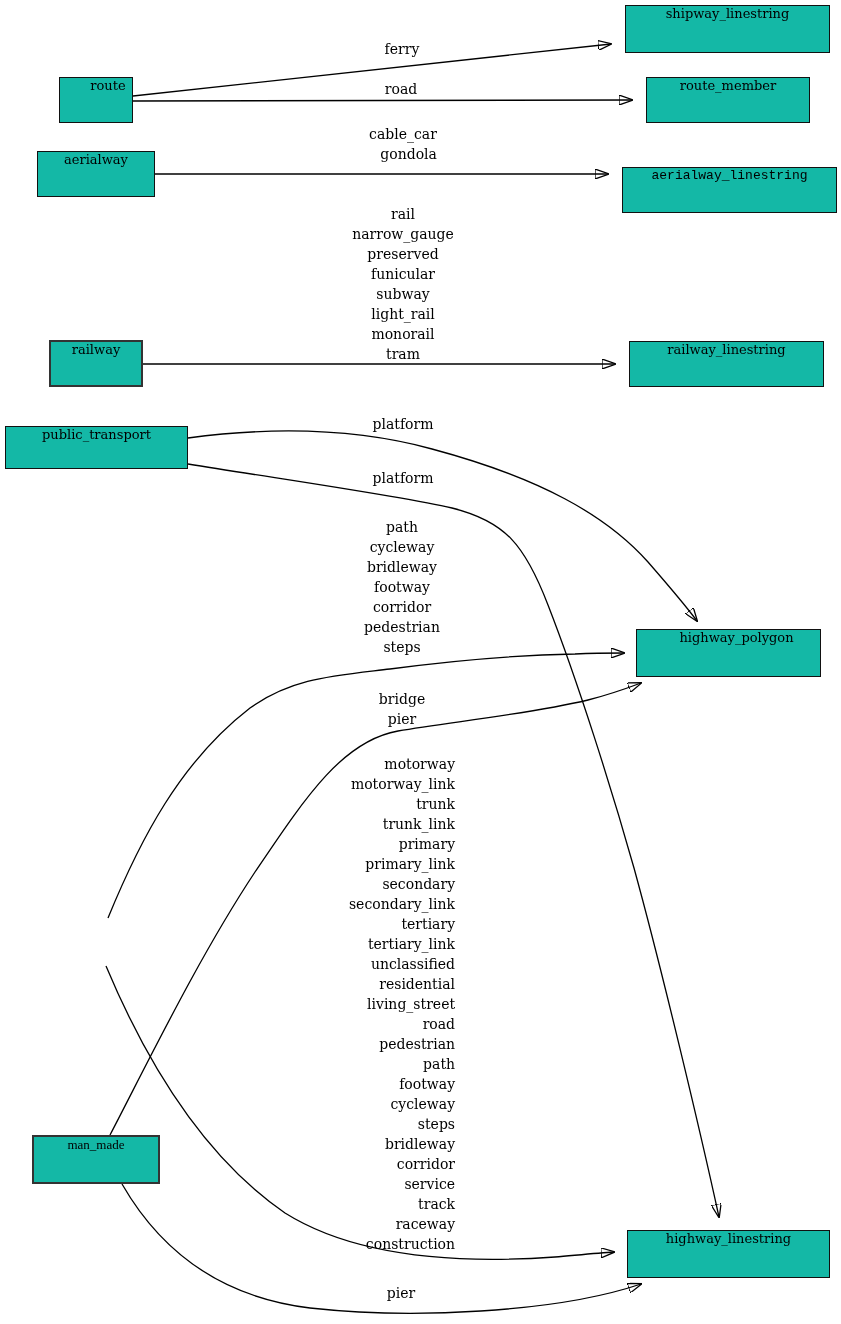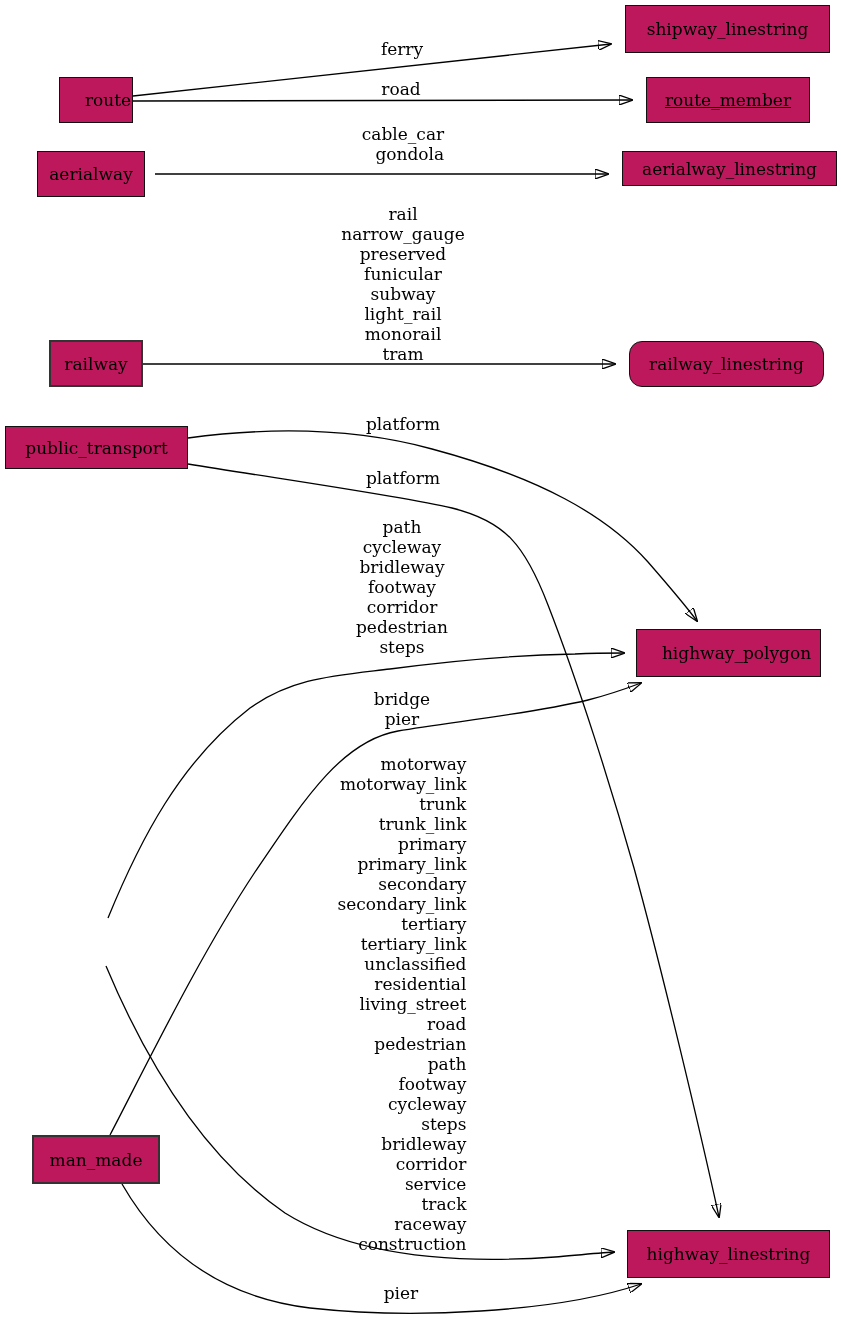--- a/index.html
+++ b/index.html
@@ -8,32 +8,32 @@
     width:841px;height:1324px;
     background:#ffffff;
     font-family:"DejaVu Serif","Liberation Serif",serif;
     color:#000;
     overflow:hidden;
   }
   .edge-layer{position:absolute;left:0;top:0;width:841px;height:1324px;}
   .edge-layer path{fill:none;stroke:#000;stroke-width:1.3px;}
   .node{
     position:absolute;
-    display:flex;align-items:center;justify-content:center;
+    display:flex;justify-content:center;
     border:1.5px solid #111;
-    background:#be185d;
-    font-size:17px;
+    background:#14b8a6;
+    font-size:13px;
     box-sizing:border-box;
     white-space:nowrap;
   }
   .node.thick{border-width:2px;border-color:#333;}
   .edge-label{
     position:absolute;
     transform:translateX(-50%);
-    font-size:17px;
+    font-size:14px;
     line-height:20px;
     text-align:center;
     white-space:pre-line;
   }
 </style>
 </head>
 <body>
 
 <div class="canvas">
 
@@ -54,42 +54,42 @@
     <path d="M106,966 C148,1066 205,1158 285,1213 C360,1260 470,1263 555,1257 C578,1255 598,1253 614,1252" marker-end="url(#arrow)"></path>
     <path d="M122,1184 C160,1250 220,1297 310,1308 C410,1319 555,1313 641,1284" marker-end="url(#arrow)"></path>
   </svg>
 
   <div class="node" style="left:59px;top:77px;width:74px;height:46px;padding-left:24px;">
     <span>route</span>
   </div>
   <div class="node" style="left:625px;top:5px;width:205px;height:48px;">
     <span>shipway_linestring</span>
   </div>
-  <div class="node" style="left:646px;top:77px;width:164px;height:46px;text-decoration:underline;">
+  <div class="node" style="left:646px;top:77px;width:164px;height:46px;">
     <span>route_member</span>
   </div>
-  <div class="node" style="left:37px;top:151px;width:108px;height:46px;">
+  <div class="node" style="left:37px;top:151px;width:118px;height:46px;">
     <span>aerialway</span>
   </div>
-  <div class="node" style="left:622px;top:151px;width:215px;height:35px;">
+  <div class="node" style="left:622px;top:167px;width:215px;height:46px;font-family:Liberation Mono, monospace;">
     <span>aerialway_linestring</span>
   </div>
   <div class="node thick" style="left:49px;top:340px;width:94px;height:47px;">
     <span>railway</span>
   </div>
-  <div class="node" style="left:629px;top:341px;width:195px;height:46px;border-radius:13px;">
+  <div class="node" style="left:629px;top:341px;width:195px;height:46px;">
     <span>railway_linestring</span>
   </div>
   <div class="node" style="left:5px;top:426px;width:183px;height:43px;">
     <span>public_transport</span>
   </div>
   <div class="node" style="left:636px;top:629px;width:185px;height:48px;padding-left:16px;">
     <span>highway_polygon</span>
   </div>
-  <div class="node thick" style="left:32px;top:1135px;width:128px;height:49px;">
+  <div class="node thick" style="left:32px;top:1135px;width:128px;height:49px;font-family:Liberation Serif, serif;">
     <span>man_made</span>
   </div>
   <div class="node" style="left:627px;top:1230px;width:203px;height:48px;">
     <span>highway_linestring</span>
   </div>
 
   <div class="edge-label" style="left:402px;top:39px;">ferry</div>
   <div class="edge-label" style="left:401px;top:79px;">road</div>
   <div class="edge-label" style="left:403px;top:124px;text-align:right;">cable_car
 gondola</div>

